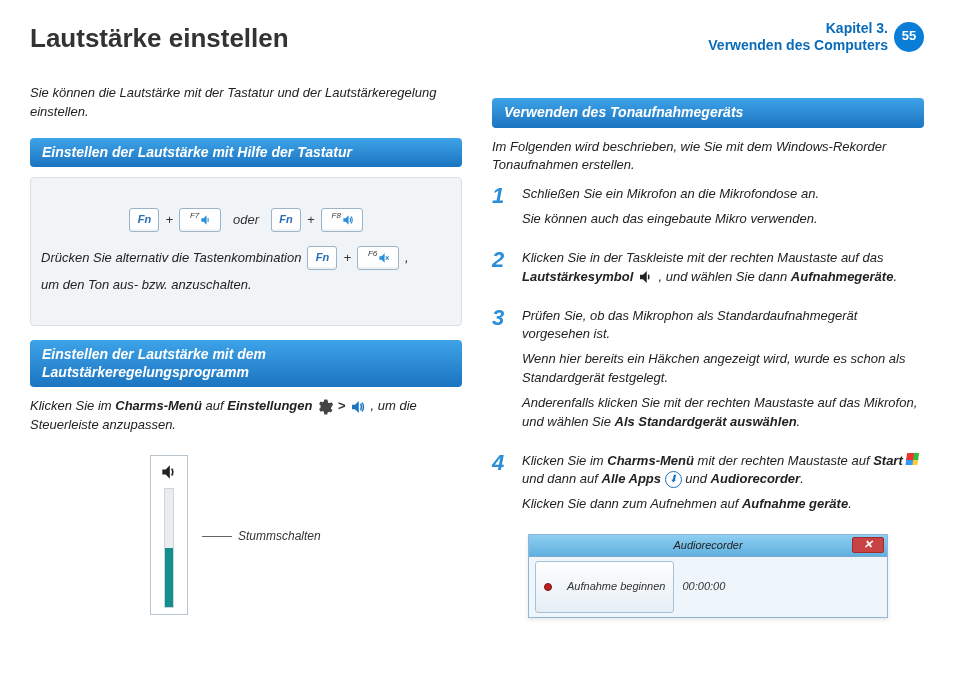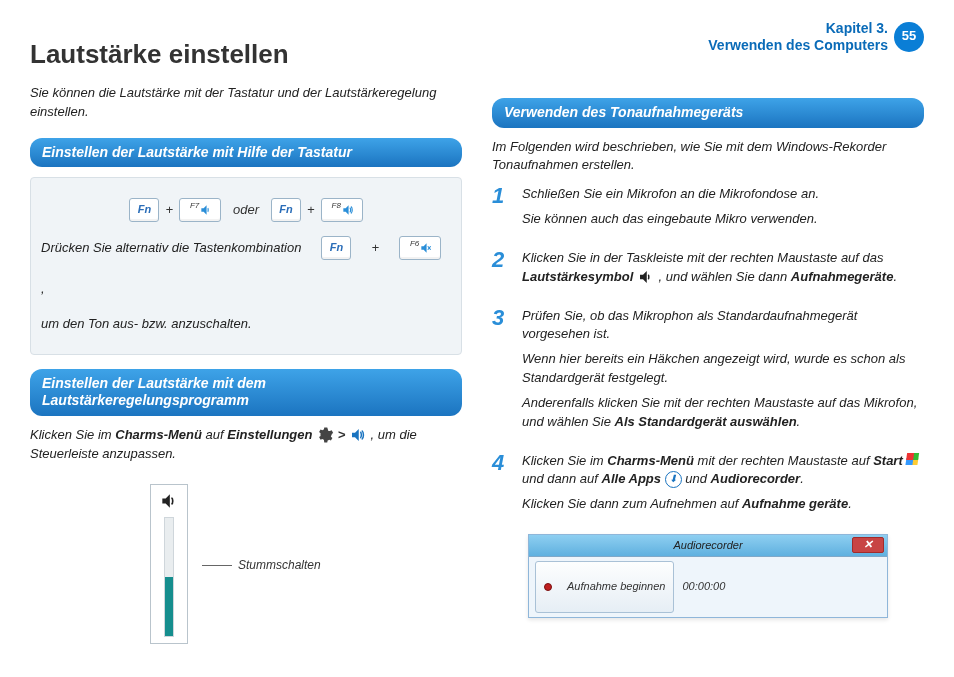--- a/index.html
+++ b/index.html
@@ -12,21 +12,21 @@
     position: relative;
     padding: 20px 30px;
     font-size: 13px;
     line-height: 1.45;
   }
   .header-row { position: relative; height: 50px; }
   .page-title {
     font-size: 26px;
     font-weight: bold;
     color: #333;
-    position: absolute; left: 0; top: 16px;
+    position: absolute; left: 0; top: 0;
   }
   .page-title::before {
     content: "";
     position: absolute;
     left: 0; top: -20px;
     width: 0; height: 20px;
     border-left: 4px solid #0a6bb8;
     display: none;
   }
   .header-right {
@@ -42,33 +42,33 @@
   }
   .columns { display: flex; gap: 30px; margin-top: 14px; }
   .col { flex: 1; min-width: 0; font-style: italic; }
   .intro { margin-bottom: 16px; }
   .section-head {
     background: linear-gradient(#3ea3e8, #1b74c0);
     color: #fff;
     font-weight: bold;
     font-size: 14px;
     padding: 6px 12px;
-    border-radius: 12px;
+    border-radius: 4px;
     margin: 14px 0 10px 0;
     line-height: 1.25;
   }
   .key-box {
     background: #f0f4f7;
     border: 1px solid #d8e0e6;
     border-radius: 4px;
-    padding: 20px 10px;
+    padding: 30px 10px;
     margin-bottom: 10px;
   }
   .key-line { display: flex; align-items: center; justify-content: center; gap: 6px; margin-bottom: 14px; flex-wrap: wrap;}
-  .key-line2 { display: flex; align-items: center; gap: 20px; flex-wrap: wrap; margin-bottom: 16px;}
+  .key-line2 { display: flex; align-items: center; gap: 6px; flex-wrap: wrap; margin-bottom: 6px;}
   .kbd {
     display: inline-flex; align-items:center; justify-content:center;
     border: 1px solid #9bb4c8; background:#fff; border-radius:3px;
     min-width: 30px; height: 24px; padding: 0 5px;
     font-size: 11px; color:#2a6db8; font-weight:bold;
     box-shadow: inset 0 -2px 0 rgba(0,0,0,.05);
     position: relative;
   }
   .kbd.fkey { min-width: 42px; justify-content: flex-start; gap:3px; }
   .kbd .flabel { font-size: 8px; color:#333; position:absolute; top:1px; left:10px; font-weight:normal;}

